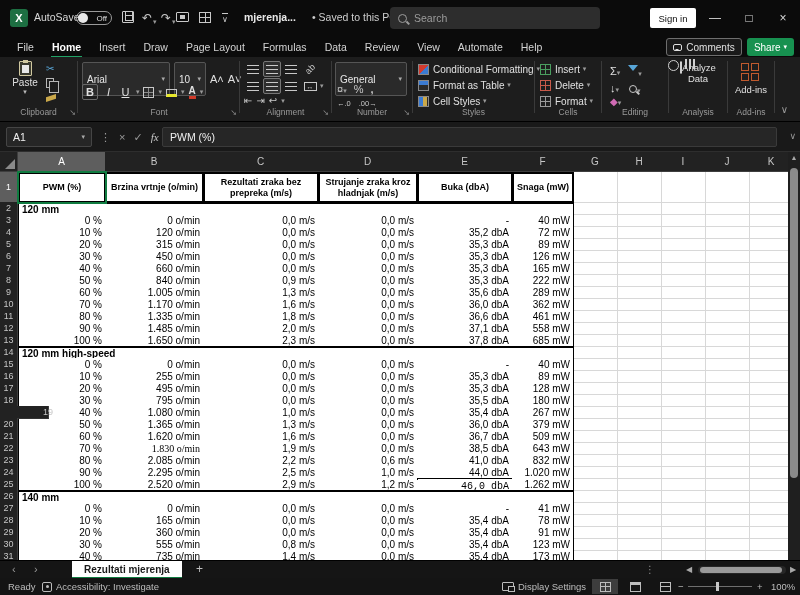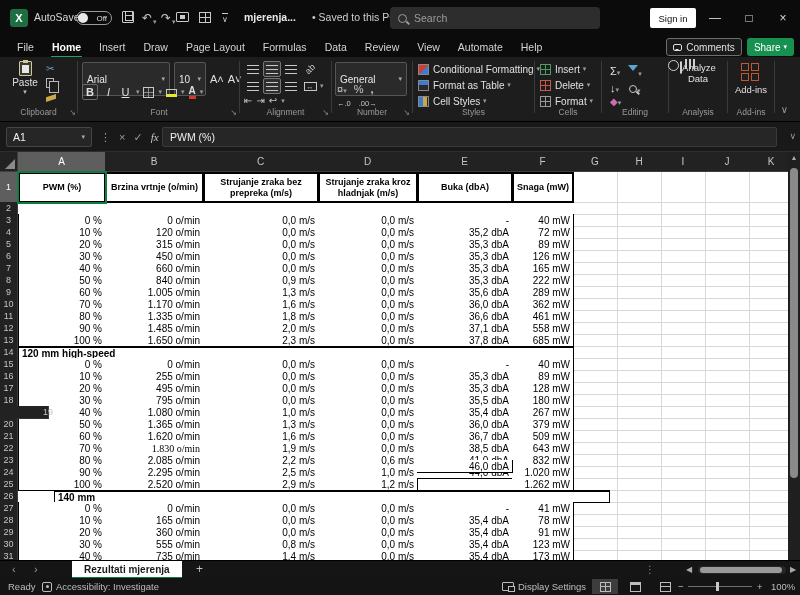--- a/index.html
+++ b/index.html
@@ -441,24 +441,25 @@
       <div class="gl" style="left: 573px; top: 314px; width: 215px; height: 1px;"></div>
       <div class="gl" style="left: 573px; top: 326px; width: 215px; height: 1px;"></div>
       <div class="gl" style="left: 573px; top: 338px; width: 215px; height: 1px;"></div>
       <div class="gl" style="left: 573px; top: 350px; width: 215px; height: 1px;"></div>
       <div class="gl" style="left: 573px; top: 362px; width: 215px; height: 1px;"></div>
       <div class="gl" style="left: 573px; top: 374px; width: 215px; height: 1px;"></div>
       <div class="gl" style="left: 573px; top: 386px; width: 215px; height: 1px;"></div>
       <div class="gl" style="left: 573px; top: 398px; width: 215px; height: 1px;"></div>
       <div class="cell hdr first" style="left: 18px; top: 20px; width: 88px; height: 31px;">PWM (%)</div>
       <div class="cell hdr" style="left: 105px; top: 20px; width: 99px; height: 31px;">Brzina vrtnje (o/min)</div>
-      <div class="cell hdr" style="left: 203px; top: 20px; width: 116px; height: 31px;">Strujanje zraka bez prepreka (m/s)</div>
+      <div class="cell hdr" style="left: 203px; top: 20px; width: 116px; height: 31px;">Rezultati zraka bez prepreka (m/s)</div>
       <div class="cell hdr" style="left: 318px; top: 20px; width: 100px; height: 31px;">Strujanje zraka kroz hladnjak (m/s)</div>
       <div class="cell hdr" style="left: 512px; top: 20px; width: 62px; height: 31px;">Snaga (mW)</div>
       <div class="cell hdr" style="left: 417px; top: 20px; width: 96px; height: 31px;">Buka (dbA)</div>
+      <div class="cell sec" style="left: 18px; top: 50px; width: 556px; height: 13px;">120 mm</div>
       <div class="cell dat first" style="left: 18px; top: 62px; width: 88px; height: 13px;">0 %</div>
       <div class="cell dat" style="left: 105px; top: 62px; width: 99px; height: 13px;">0 o/min</div>
       <div class="cell dat" style="left: 203px; top: 62px; width: 116px; height: 13px;">0,0 m/s</div>
       <div class="cell dat" style="left: 318px; top: 62px; width: 100px; height: 13px;">0,0 m/s</div>
       <div class="cell dat" style="left: 417px; top: 62px; width: 96px; height: 13px;">-</div>
       <div class="cell dat" style="left: 512px; top: 62px; width: 62px; height: 13px;">40 mW</div>
       <div class="cell dat first" style="left: 18px; top: 74px; width: 88px; height: 13px;">10 %</div>
       <div class="cell dat" style="left: 105px; top: 74px; width: 99px; height: 13px;">120 o/min</div>
       <div class="cell dat" style="left: 203px; top: 74px; width: 116px; height: 13px;">0,0 m/s</div>
       <div class="cell dat" style="left: 318px; top: 74px; width: 100px; height: 13px;">0,0 m/s</div>
@@ -576,23 +577,23 @@
       <div class="cell dat first" style="left: 18px; top: 314px; width: 88px; height: 13px;">90 %</div>
       <div class="cell dat" style="left: 105px; top: 314px; width: 99px; height: 13px;">2.295 o/min</div>
       <div class="cell dat" style="left: 203px; top: 314px; width: 116px; height: 13px;">2,5 m/s</div>
       <div class="cell dat" style="left: 318px; top: 314px; width: 100px; height: 13px;">1,0 m/s</div>
       <div class="cell dat" style="left: 417px; top: 314px; width: 96px; height: 13px;">44,0 dbA</div>
       <div class="cell dat" style="left: 512px; top: 314px; width: 62px; height: 13px;">1.020 mW</div>
       <div class="cell dat first" style="left: 18px; top: 326px; width: 88px; height: 13px;">100 %</div>
       <div class="cell dat" style="left: 105px; top: 326px; width: 99px; height: 13px;">2.520 o/min</div>
       <div class="cell dat" style="left: 203px; top: 326px; width: 116px; height: 13px;">2,9 m/s</div>
       <div class="cell dat" style="left: 318px; top: 326px; width: 100px; height: 13px;">1,2 m/s</div>
-      <div class="cell dat" style="left: 417px; top: 308px; width: 96px; height: 13px;">46,0 dbA</div>
+      <div class="cell dat" style="left: 417px; top: 328px; width: 96px; height: 13px; font-family: Liberation Mono, monospace;">46,0 dbA</div>
       <div class="cell dat" style="left: 512px; top: 326px; width: 62px; height: 13px;">1.262 mW</div>
-      <div class="cell sec" style="left: 18px; top: 338px; width: 556px; height: 13px; margin-left: 36px;">140 mm</div>
+      <div class="cell sec" style="left: 18px; top: 338px; width: 556px; height: 13px;">140 mm</div>
       <div class="cell dat first" style="left: 18px; top: 350px; width: 88px; height: 13px;">0 %</div>
       <div class="cell dat" style="left: 105px; top: 350px; width: 99px; height: 13px;">0 o/min</div>
       <div class="cell dat" style="left: 203px; top: 350px; width: 116px; height: 13px;">0,0 m/s</div>
       <div class="cell dat" style="left: 318px; top: 350px; width: 100px; height: 13px;">0,0 m/s</div>
       <div class="cell dat" style="left: 417px; top: 350px; width: 96px; height: 13px;">-</div>
       <div class="cell dat" style="left: 512px; top: 350px; width: 62px; height: 13px;">41 mW</div>
       <div class="cell dat first" style="left: 18px; top: 362px; width: 88px; height: 13px;">10 %</div>
       <div class="cell dat" style="left: 105px; top: 362px; width: 99px; height: 13px;">165 o/min</div>
       <div class="cell dat" style="left: 203px; top: 362px; width: 116px; height: 13px;">0,0 m/s</div>
       <div class="cell dat" style="left: 318px; top: 362px; width: 100px; height: 13px;">0,0 m/s</div>

